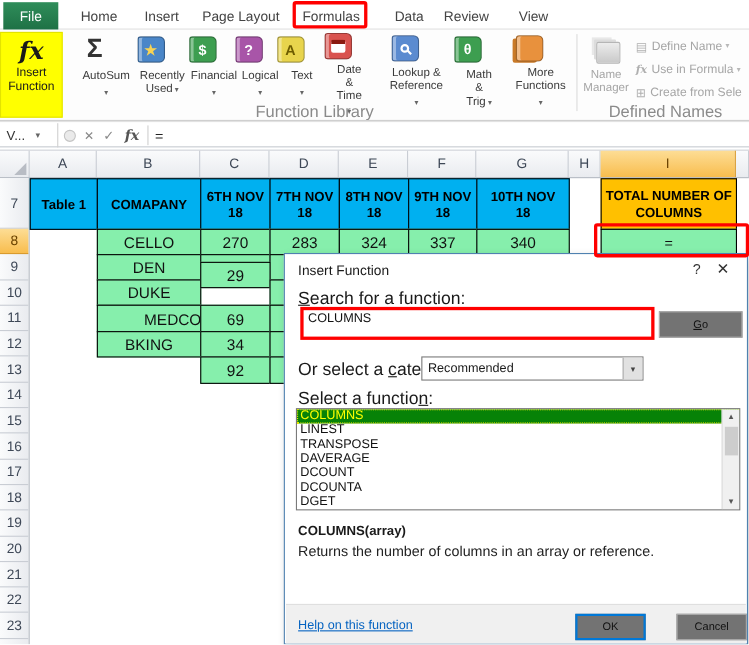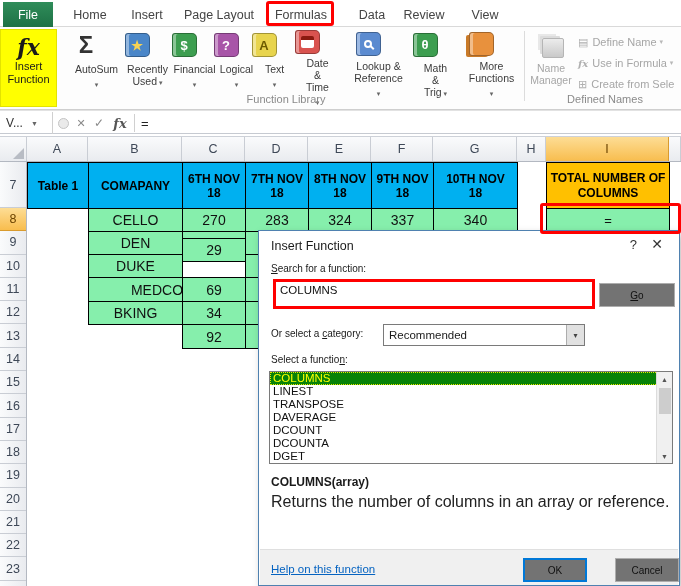--- a/index.html
+++ b/index.html
@@ -22,21 +22,21 @@
   .bigbtn { position:absolute; top:3px; height:70px; display:flex; flex-direction:column; align-items:center; cursor:pointer; }
   .bigbtn .ic { height:30px; display:flex; align-items:center; justify-content:center; }
   .bigbtn .blabel { font-size:10.5px; color:#3b3b3b; text-align:center; line-height:12px; white-space:pre-line; margin-top:3px;margin-left:21px; }
   .bigbtn .blabel::after { content:" ▾"; font-size:7px; color:#666; }
   .sigma { font-size:24px; font-weight:bold; color:#333; line-height:26px; }
   .book { width:25px; height:24px; border-radius:3px 5px 5px 3px; border:1px solid rgba(0,0,0,.3); box-shadow:inset 3px 0 0 rgba(255,255,255,.4); display:flex; align-items:center; justify-content:center; color:#fff; font-weight:bold; font-size:13px; }
   .mag { width:8px; height:8px; border:2px solid #fff; border-radius:50%; position:relative; }
   .mag::after { content:""; position:absolute; width:2px; height:5px; background:#fff; bottom:-4px; right:-3px; transform:rotate(-45deg); }
   .cal { width:13px; height:12px; background:#fff; border-radius:2px; border-top:4px solid #8b1a10; }
   .vsep { position:absolute; left:524px; top:4px; height:70px; width:1px; background:#dcdcdc; }
-  .group-label { position:absolute; top:66px; font-size:11px; color:#8a8a8a; text-align:center; }
+  .group-label { position:absolute; top:66px; font-size:15px; color:#8a8a8a; text-align:center; }
   .name-mgr { position:absolute; left:529px; top:5px; width:44px; height:70px; display:flex; flex-direction:column; align-items:center; cursor:pointer; }
   .stack-icon { width:22px; height:20px; background:linear-gradient(#ececec,#c9c9c9); border:1px solid #b5b5b5; border-radius:2px; box-shadow:-3px -3px 0 -1px #dcdcdc, -6px -6px 0 -2px #e8e8e8; margin:6px 0 4px 4px; }
   .name-mgr .blabel { font-size:10.5px; color:#a6a6a6; text-align:center; line-height:12px; white-space:pre-line; }
   .dn-item { position:absolute; left:578px; height:18px; display:flex; align-items:center; font-size:11px; color:#a6a6a6; white-space:nowrap; cursor:pointer; }
   .dn-item .dic { font-size:11px; color:#b0b0b0; margin-right:4px; }
   .dn-item .arr { font-size:7px; color:#b8b8b8; margin-left:3px; }
 
   
   .fbar { position:absolute; top:110px; left:0; right:0; height:24px; background:#fff; border-top:1px solid #e2e2e2; border-bottom:1px solid #c6cad1; z-index:5; }
   .namebox { position:absolute; left:0; top:1px; width:53px; height:22px; border-right:1px solid #d0d0d0; font-size:12px; color:#333; display:flex; align-items:center; padding-left:6px; cursor:pointer; }
@@ -62,36 +62,36 @@
   .cell { position:absolute; border:1px solid #000; display:flex; align-items:center; justify-content:center; text-align:center; z-index:10; background:#86efac; }
   .hblue { background:#00b0f0; font-weight:bold; font-size:12px; line-height:14px; color:#000; }
   .gold { background:#ffc000; font-weight:bold; font-size:12px; line-height:15px; color:#000; }
   .dcell { font-size:14px; color:#111; }
 
   
   .dialog { position:absolute; left:258px; top:230px; width:422px; height:356px; background:#fff; border:1px solid #4f81b0; box-shadow:3px 4px 8px rgba(0,0,0,.25); z-index:40; font-size:12px; color:#1a1a1a; }
   .dtitle { position:absolute; left:12px; top:8px; font-size:12.5px; }
   .dhelp { position:absolute; right:42px; top:6px; font-size:13px; color:#333; cursor:pointer; }
   .dclose { position:absolute; right:16px; top:5px; font-size:14px; color:#333; cursor:pointer; }
-  .dlabel { position:absolute; font-size:10px; }
+  .dlabel { position:absolute; font-size:16px; }
   .u { text-decoration:underline; }
   .search-red { position:absolute; left:14px; top:48px; width:322px; height:30px; border:3px solid #ff0000; background:#fff; }
   .search-inner { width:100%; height:100%; font-size:11.5px; padding:2px 4px; color:#111; }
   .btn { position:absolute; background:#737373; border:1px solid #adadad; display:flex; align-items:center; justify-content:center; font-size:10px; color:#111; cursor:pointer; }
   .btn.default { border:2px solid #0078d7; }
   .combo { position:absolute; left:124px; top:93px; width:202px; height:22px; border:1px solid #7a7a7a; background:#fff; display:flex; align-items:center; font-size:11.5px; padding-left:5px; cursor:pointer; }
   .combo .cdd { position:absolute; right:0; top:0; width:18px; height:20px; background:#e1e1e1; border-left:1px solid #adadad; display:flex; align-items:center; justify-content:center; font-size:8px; color:#444; }
   .listbox { position:absolute; left:10px; top:140px; width:404px; height:93px; border:1px solid #7a7a7a; background:#fff; overflow:hidden; }
   .litem { height:13px; line-height:13px; font-size:11.5px; padding-left:3px; color:#111; cursor:pointer; white-space:nowrap; }
   .litem.sel { background:#078207; color:#ffff00; outline:1px dotted #e6e600; outline-offset:-1px; }
   .lscroll { position:absolute; right:0; top:0; bottom:0; width:16px; background:#f0f0f0; border-left:1px solid #dcdcdc; }
   .sarrow { position:absolute; left:0; width:100%; height:14px; display:flex; align-items:center; justify-content:center; font-size:7px; color:#555; cursor:pointer; }
   .sthumb { position:absolute; left:2px; top:16px; width:12px; height:26px; background:#cdcdcd; cursor:pointer; }
   .sig { position:absolute; left:12px; top:244px; font-weight:bold; font-size:12px; }
-  .desc { position:absolute; left:12px; top:262px; font-size:16px; color:#222; }
+  .desc { position:absolute; left:12px; top:262px; font-size:13px; color:#222; }
   .dfooter { position:absolute; left:1px; right:1px; bottom:0; top:318px; background:#f0f0f0; border-top:1px solid #dfdfdf; }
   .help-link { position:absolute; left:11px; top:13px; color:#0563c1; text-decoration:underline; font-size:11.5px; cursor:pointer; }
 </style>
 </head>
 <body>
 
 <div class="app">
 
   <div class="tabbar">
     <div class="file-tab">File</div>

